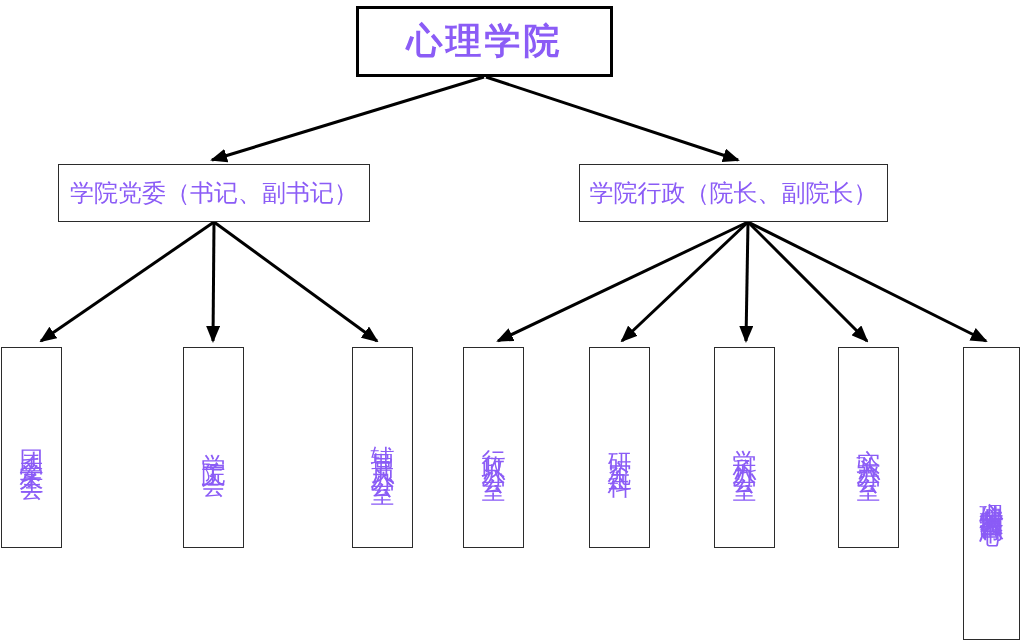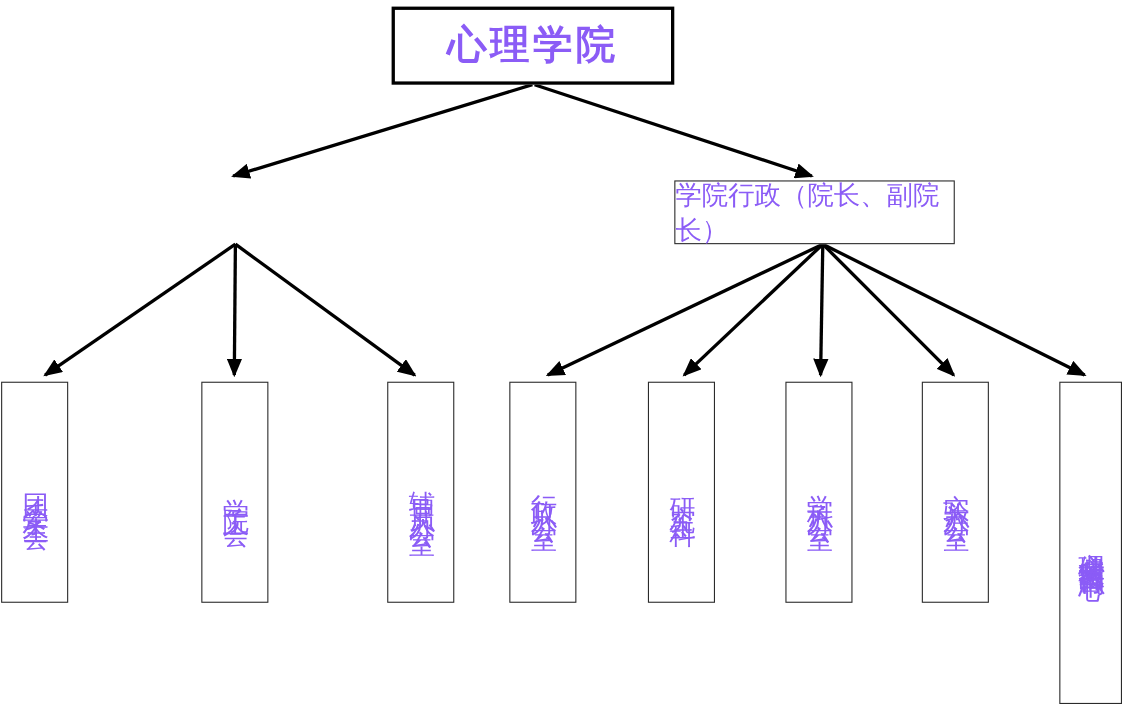--- a/index.html
+++ b/index.html
@@ -45,21 +45,21 @@
     font-weight: bold;
     font-size: 36px;
     letter-spacing: 3px;
   }
   .box.branch {
     top: 164px;
     height: 58px;
     font-size: 24px;
   }
   .box.branch.party { left: 58px;  width: 312px; }
-  .box.branch.admin { left: 613px; width: 255px; }
+  .box.branch.admin { left: 579px; width: 309px; }
   .box.leaf {
     top: 347px;
     height: 201px;
     width: 61px;
     font-size: 24px;
   }
   .box.leaf .vtext {
     writing-mode: vertical-rl;
     text-orientation: upright;
     letter-spacing: 7px;
@@ -96,20 +96,23 @@
     <line x1="748" y1="222" x2="622" y2="341" marker-end="url(#arrowhead)"></line>
     <line x1="748" y1="222" x2="746" y2="341" marker-end="url(#arrowhead)"></line>
     <line x1="748" y1="222" x2="867" y2="341" marker-end="url(#arrowhead)"></line>
     <line x1="748" y1="222" x2="986" y2="341" marker-end="url(#arrowhead)"></line>
   </svg>
 
   <div class="box root">
     <span class="label">心理学院</span>
   </div>
 
+  <div class="box branch party">
+    <span class="label">学院党委（书记、副书记）</span>
+  </div>
   <div class="box branch admin">
     <span class="label">学院行政（院长、副院长）</span>
   </div>
 
   <div class="box leaf" style="left:1px;">
     <span class="vtext">团委学生会</span>
   </div>
   <div class="box leaf" style="left:183px;">
     <span class="vtext">学院工会</span>
   </div>

